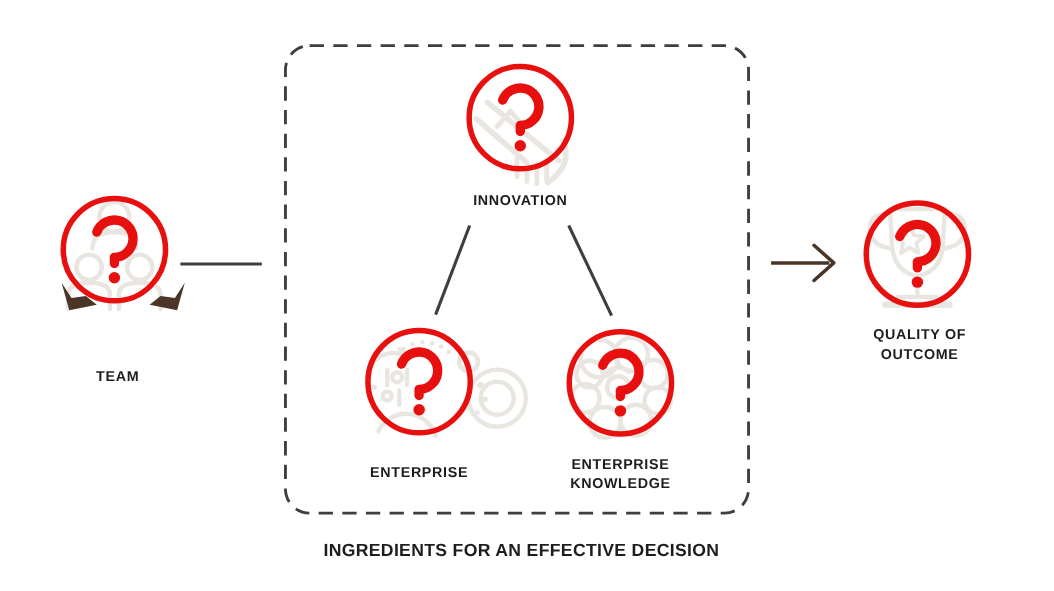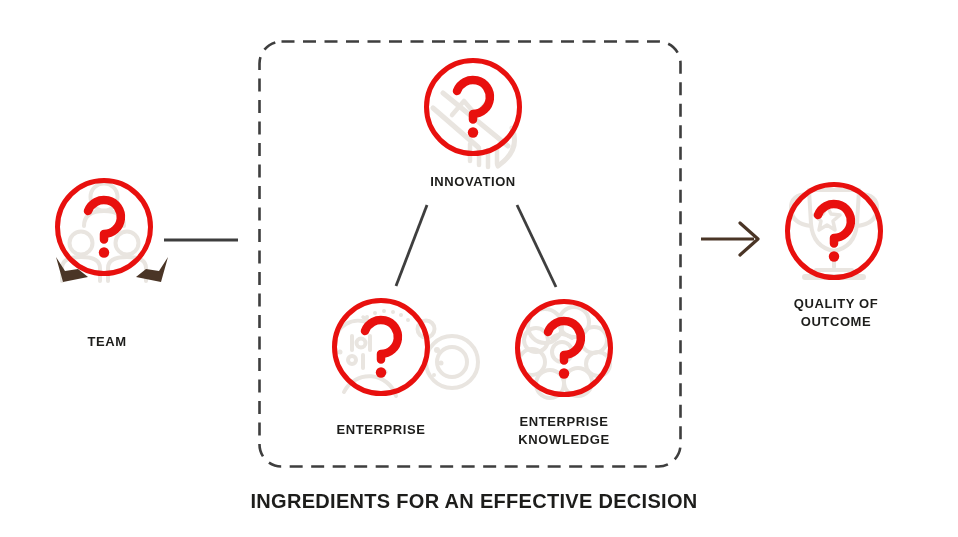--- a/index.html
+++ b/index.html
@@ -25,21 +25,21 @@
     line-height: 17.5px;
     letter-spacing: 0.6px;
     color: var(--text, #1d1d1b);
     white-space: pre-line;
   }
   .caption {
     position: absolute;
     transform: translateX(-50%);
     text-align: center;
     font-weight: 700;
-    font-size: 20px;
+    font-size: 16px;
     line-height: 20px;
     letter-spacing: 0.3px;
     color: var(--text, #1d1d1b);
     white-space: nowrap;
   }
 
   
   .red-stroke   { stroke: var(--red, #e8100e); fill: none; }
   .red-fill     { fill: var(--red, #e8100e); }
   .gray-stroke  { stroke: var(--icon_gray, #e9e5e0); fill: none; }

